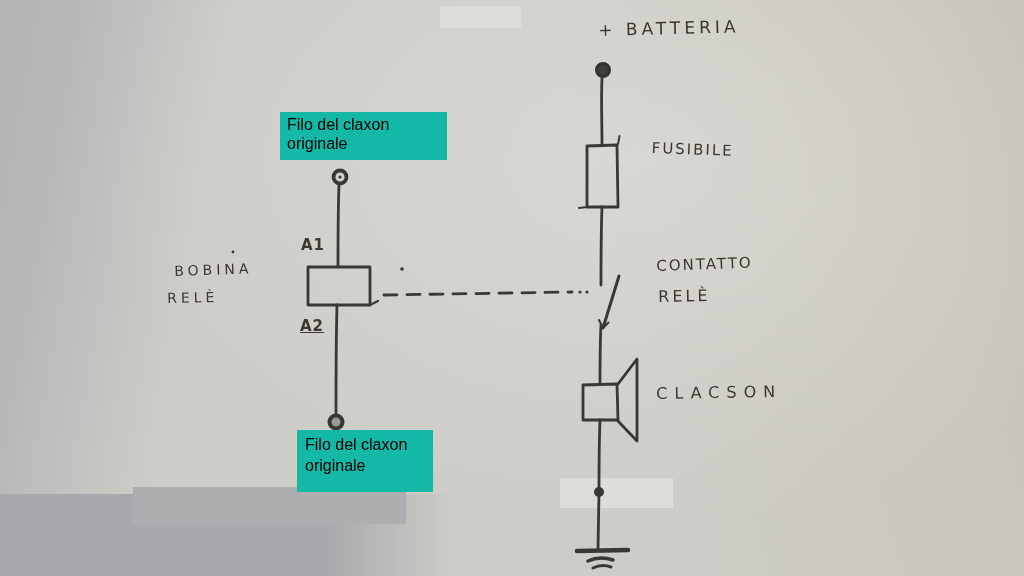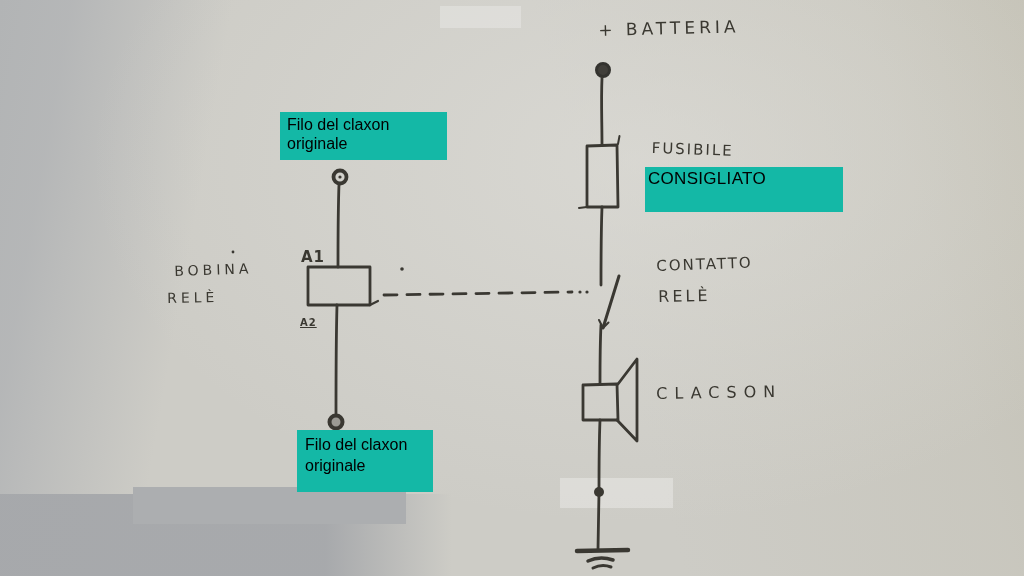--- a/index.html
+++ b/index.html
@@ -40,22 +40,22 @@
     font-family:"DejaVu Sans",sans-serif;
     transform-origin:left top;
   }
   .hw-battery{left:598px;top:20px;font-size:17px;letter-spacing:4px;transform:rotate(-1.5deg);}
   .hw-fuse{left:652px;top:139px;font-size:15px;letter-spacing:2px;transform:rotate(2deg);}
   .hw-contact1{left:656px;top:257px;font-size:15px;letter-spacing:2px;transform:rotate(-2deg);}
   .hw-contact2{left:658px;top:287px;font-size:16px;letter-spacing:3px;transform:rotate(-1deg);}
   .hw-horn{left:656px;top:384px;font-size:16px;letter-spacing:7px;transform:rotate(-1deg);}
   .hw-coil1{left:174px;top:263px;font-size:14px;letter-spacing:4px;transform:rotate(-2deg);}
   .hw-coil2{left:167px;top:290px;font-size:14px;letter-spacing:4px;transform:rotate(-1deg);}
-  .hw-a1{left:301px;top:248px;font-size:15px;font-weight:bold;letter-spacing:1px;}
-  .hw-a2{left:300px;top:317px;font-size:10px;font-weight:bold;letter-spacing:1px;text-decoration:underline;}
+  .hw-a1{left:301px;top:236px;font-size:15px;font-weight:bold;letter-spacing:1px;}
+  .hw-a2{left:300px;top:317px;font-size:15px;font-weight:bold;letter-spacing:1px;text-decoration:underline;}
 
   
   .note{
     position:absolute;background:#14b8a6;color:#000;
     font-family:"Liberation Sans",sans-serif;box-sizing:border-box;
   }
   .note-top{left:280px;top:112px;width:167px;height:48px;
     font-size:16px;line-height:19px;padding:3px 0 0 7px;}
   .note-bottom{left:297px;top:430px;width:136px;height:62px;
     font-size:16px;line-height:21px;padding:4px 0 0 8px;}
@@ -132,15 +132,14 @@
   <div class="hw hw-contact1">CONTATTO</div>
   <div class="hw hw-contact2">RELÈ</div>
   <div class="hw hw-horn">CLACSON</div>
   <div class="hw hw-coil1">BOBINA</div>
   <div class="hw hw-coil2">RELÈ</div>
   <div class="hw hw-a1">A1</div>
   <div class="hw hw-a2">A2</div>
 
   <div class="note note-top">Filo del claxon originale</div>
   <div class="note note-bottom">Filo del claxon originale</div>
-  <div class="note note-recommended">CONSIGLIATO</div>
 
 </div>
 
 </body></html>

